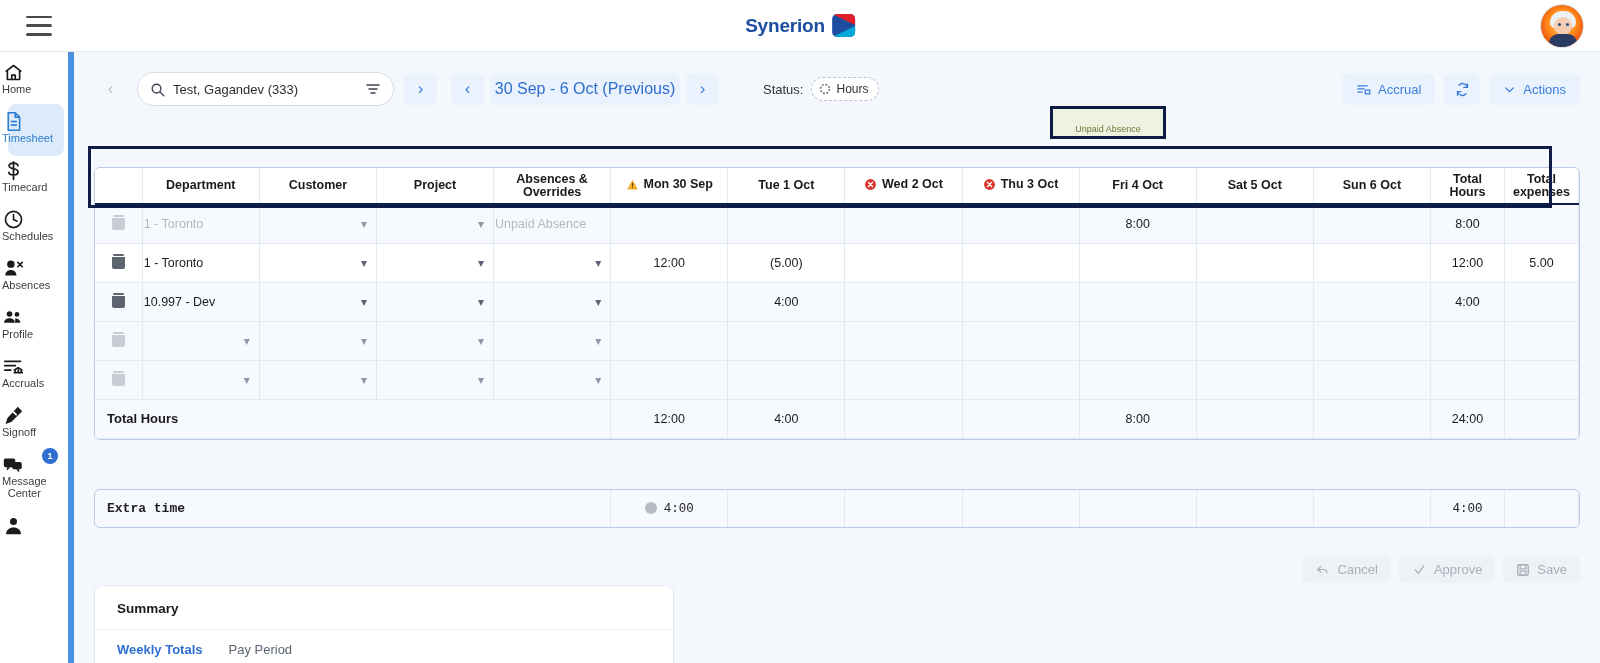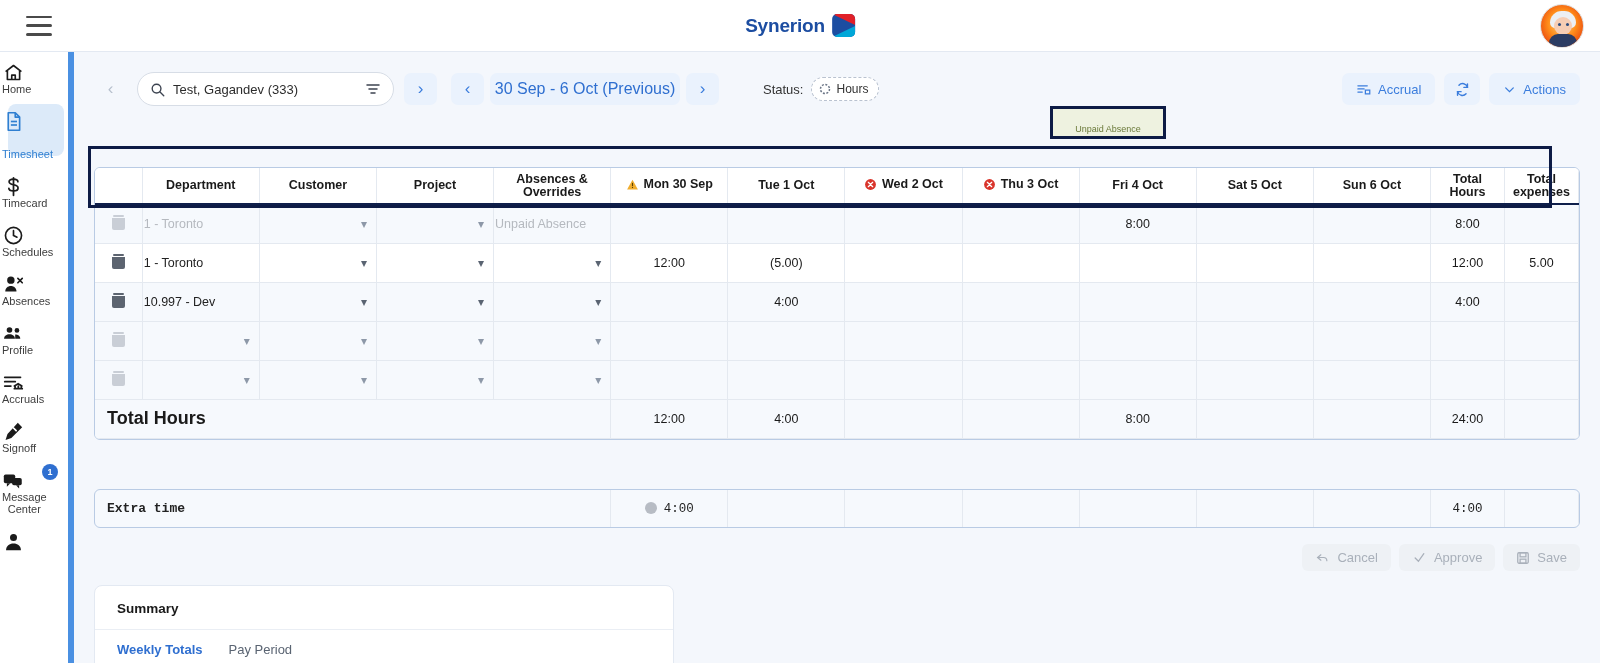--- a/index.html
+++ b/index.html
@@ -49,21 +49,21 @@
     overflow:hidden;
   }
   .sb-accent{ position:absolute; top:52px; left:68px; width:6px; height:611px; background:#4a90e2;}
   .sb-item{
     width:72px; padding:9px 2px 6px; display:flex; flex-direction:column; align-items:flex-start;
     gap:0; cursor:pointer; position:relative;
   }
   .sb-item .lbl{ font-size:11px; color:#3d3d3d; text-align:center; line-height:12px; }
   .sb-item.active{ }
   .sb-item.active .pill{ position:absolute; top:3px; left:8px; width:56px; height:52px; border-radius:8px; background:#dceaf9; }
-  .sb-item.active .lbl{ color:#2f7fd1;margin-top:16px; }
+  .sb-item.active .lbl{ color:#2f7fd1; }
   .sb-ico{ width:22px; height:22px; position:relative; z-index:2; display:flex; align-items:center; justify-content:center;}
   .sb-item .lbl{ position:relative; z-index:2;}
   .badge{ position:absolute; z-index:3; top:4px; left:42px; width:16px; height:16px; border-radius:50%;
     background:#2f6fd0; color:#fff; font-size:9px; display:flex; align-items:center; justify-content:center; font-weight:bold;}
 
   
   .main{ position:absolute; top:52px; left:74px; width:1526px; height:611px; background:#f4f7fc; }
 
   
   .toolbar{ position:absolute; top:16px; left:20px; width:1486px; height:42px; display:flex; align-items:center; }
@@ -105,34 +105,34 @@
   .row-alt{ background:#f6f9fd; }
   .row-wht{ background:#ffffff; }
   .dim{ color:#b5b9bf; }
   .chev{ color:#5a6472; font-size:12px; float:right; margin-right:8px; }
   .chev.dimc{ color:#8d98a8;}
   .trash{ width:13px; height:15px; display:inline-block; position:relative; }
   .trash i{ position:absolute; left:0; top:3px; width:13px; height:12px; background:#5c6470; border-radius:0 0 2px 2px; }
   .trash b{ position:absolute; left:1px; top:0; width:11px; height:2.5px; background:#5c6470; border-radius:1px;}
   .trash.dimt i, .trash.dimt b{ background:#c9ced6; }
   .dep{ text-align:left; font-size:12.5px; }
-  .foot td{ height:39px; font-size:18px; font-weight:bold; color:#1a1a1a; background:#f6f9fd;}
+  .foot td{ height:39px; font-size:13px; font-weight:bold; color:#1a1a1a; background:#f6f9fd;}
   .foot td.c{ font-weight:normal; font-size:12.5px;}
   .footlbl{ padding-left:12px; text-align:left; }
 
   .extracard{
     position:absolute; top:437px; left:20px; width:1486px; height:39px;
     background:#f6f9fd; border:1px solid #b9cbe4; border-radius:6px; overflow:hidden;
   }
   table.xt{ border-collapse:collapse; width:1484px; table-layout:fixed;}
   table.xt td{ height:37px; border-right:1px solid #e4e9f0; font-size:12.5px; text-align:center;font-family:Liberation Mono, monospace;}
   .dotgray{ display:inline-block; width:12px; height:12px; border-radius:50%; background:#b7bcc4; vertical-align:middle; margin-right:7px;}
 
   
-  .actions{ position:absolute; top:492px; right:20px; display:flex; gap:8px; }
+  .actions{ position:absolute; top:504px; right:20px; display:flex; gap:8px; }
   .abtn{ height:27px; border-radius:6px; background:#eef1f5; color:#a9b0ba; display:flex; align-items:center;
     gap:7px; padding:0 13px; font-size:13px; }
 
   
   .summary{
     position:absolute; top:533px; left:20px; width:580px; height:140px;
     background:#fff; border:1px solid #e3e9f2; border-radius:8px; overflow:hidden;
   }
   .summary h3{ margin:0; padding:15px 0 13px 22px; font-size:13.5px; font-weight:bold; color:#1a1a1a;
     border-bottom:1px solid #eaeef4;}

